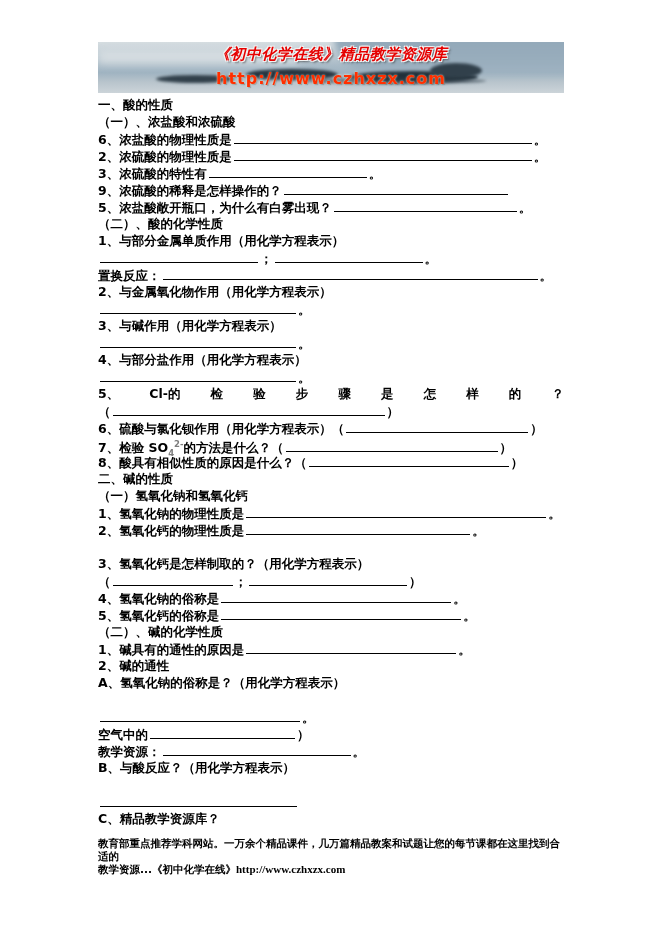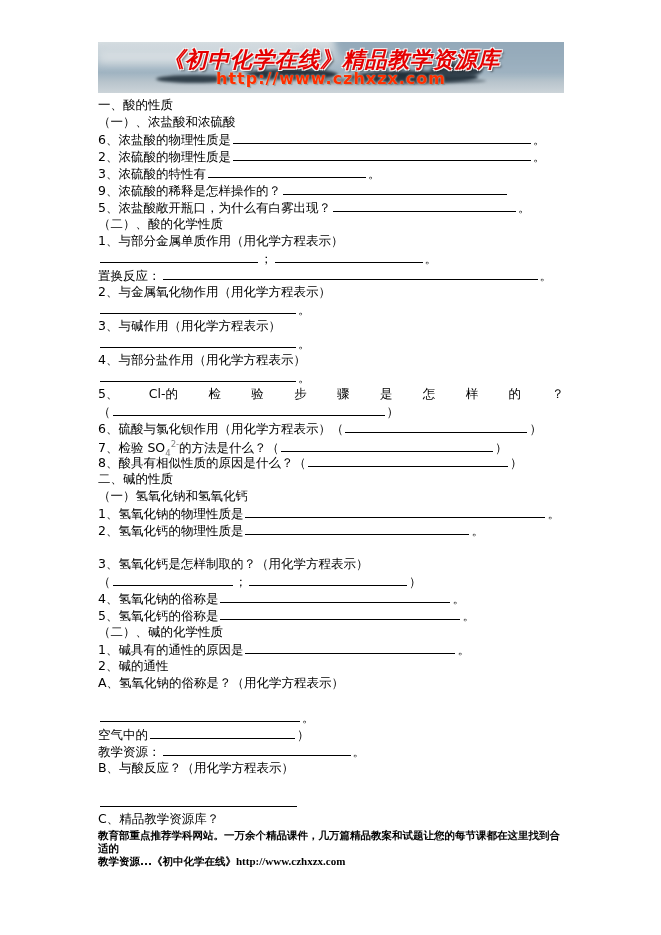--- a/index.html
+++ b/index.html
@@ -14,39 +14,39 @@
     background:linear-gradient(180deg,#849db0,#9db1c0); border-radius:0 0 0 70px; filter:blur(3px); opacity:.85; }
   .banner .mist { position:absolute; left:0; top:8px; width:200px; height:14px;
     background:#dde3e6; filter:blur(4px); opacity:.8; }
   .rock { position:absolute; background:#31404b; border-radius:50%; filter:blur(1.5px); }
   .r1 { left:58px;  top:33px; width:78px;  height:8px; }
   .r2 { left:148px; top:27px; width:92px;  height:11px; background:#273540; }
   .r3 { left:252px; top:29px; width:128px; height:12px; background:#22303a; }
   .r4 { left:332px; top:21px; width:52px;  height:15px; }
   .r5 { left:208px; top:36px; width:180px; height:6px; opacity:.6; }
   .banner-title { position:absolute; top:3px; left:0; width:100%; text-align:center;
-    font-size:22px; font-weight:bold; font-style:italic; color:#e60000; letter-spacing:0.5px;
+    font-size:15px; font-weight:bold; font-style:italic; color:#e60000; letter-spacing:0.5px;
     text-shadow:-1px -1px 0 #f2f2f2, 1px -1px 0 #f2f2f2, -1px 1px 0 #f2f2f2, 1px 1px 0 #f2f2f2, 2px 2px 2px rgba(30,30,30,.55); }
   .banner-url { position:absolute; top:27px; left:0; width:100%; text-align:center;
     font-size:16px; font-weight:bold; color:#ff2f00; letter-spacing:1px;
     text-shadow:0 0 2px rgba(255,255,230,.9), 1px 1px 1px rgba(60,60,60,.4); }
 
   
-  .doc { font-size:12.5px; line-height:17px; color:#000; }
+  .doc { font-size:12.5px; line-height:17px; color:#000;font-weight:bold; }
   .line { height:17px; white-space:nowrap; }
   .line.justify { display:flex; justify-content:space-between; white-space:normal; }
   .blank { display:inline-block; border-bottom:1px solid #000; height:13px; margin:0 2px; }
   .arrow { display:inline-block; position:relative; width:66px; height:9px; margin:0 10px; }
   .arrow::before { content:""; position:absolute; left:0; right:5px; top:6px; border-top:1.2px solid #000; }
   .arrow::after  { content:""; position:absolute; right:0; top:2.5px; width:0; height:0;
     border-left:7px solid #000; border-top:4px solid transparent; border-bottom:4px solid transparent; }
   .doc sub, .doc sup { font-size:8.5px; color:#7d7d7d; }
 
   
-  .footer { margin-top:2px; font-size:10.5px; line-height:13px; font-weight:bold; color:#000; }
+  .footer { margin-top:10px; font-size:10.5px; line-height:13px; font-weight:bold; color:#000; }
   .footer .serif-url { font-family:"Liberation Serif", serif; font-size:11px; }
 </style>
 </head>
 <body>
 
 <div class="page">
   <div class="content">
 
     <div class="banner">
       <div class="mountains"></div>

